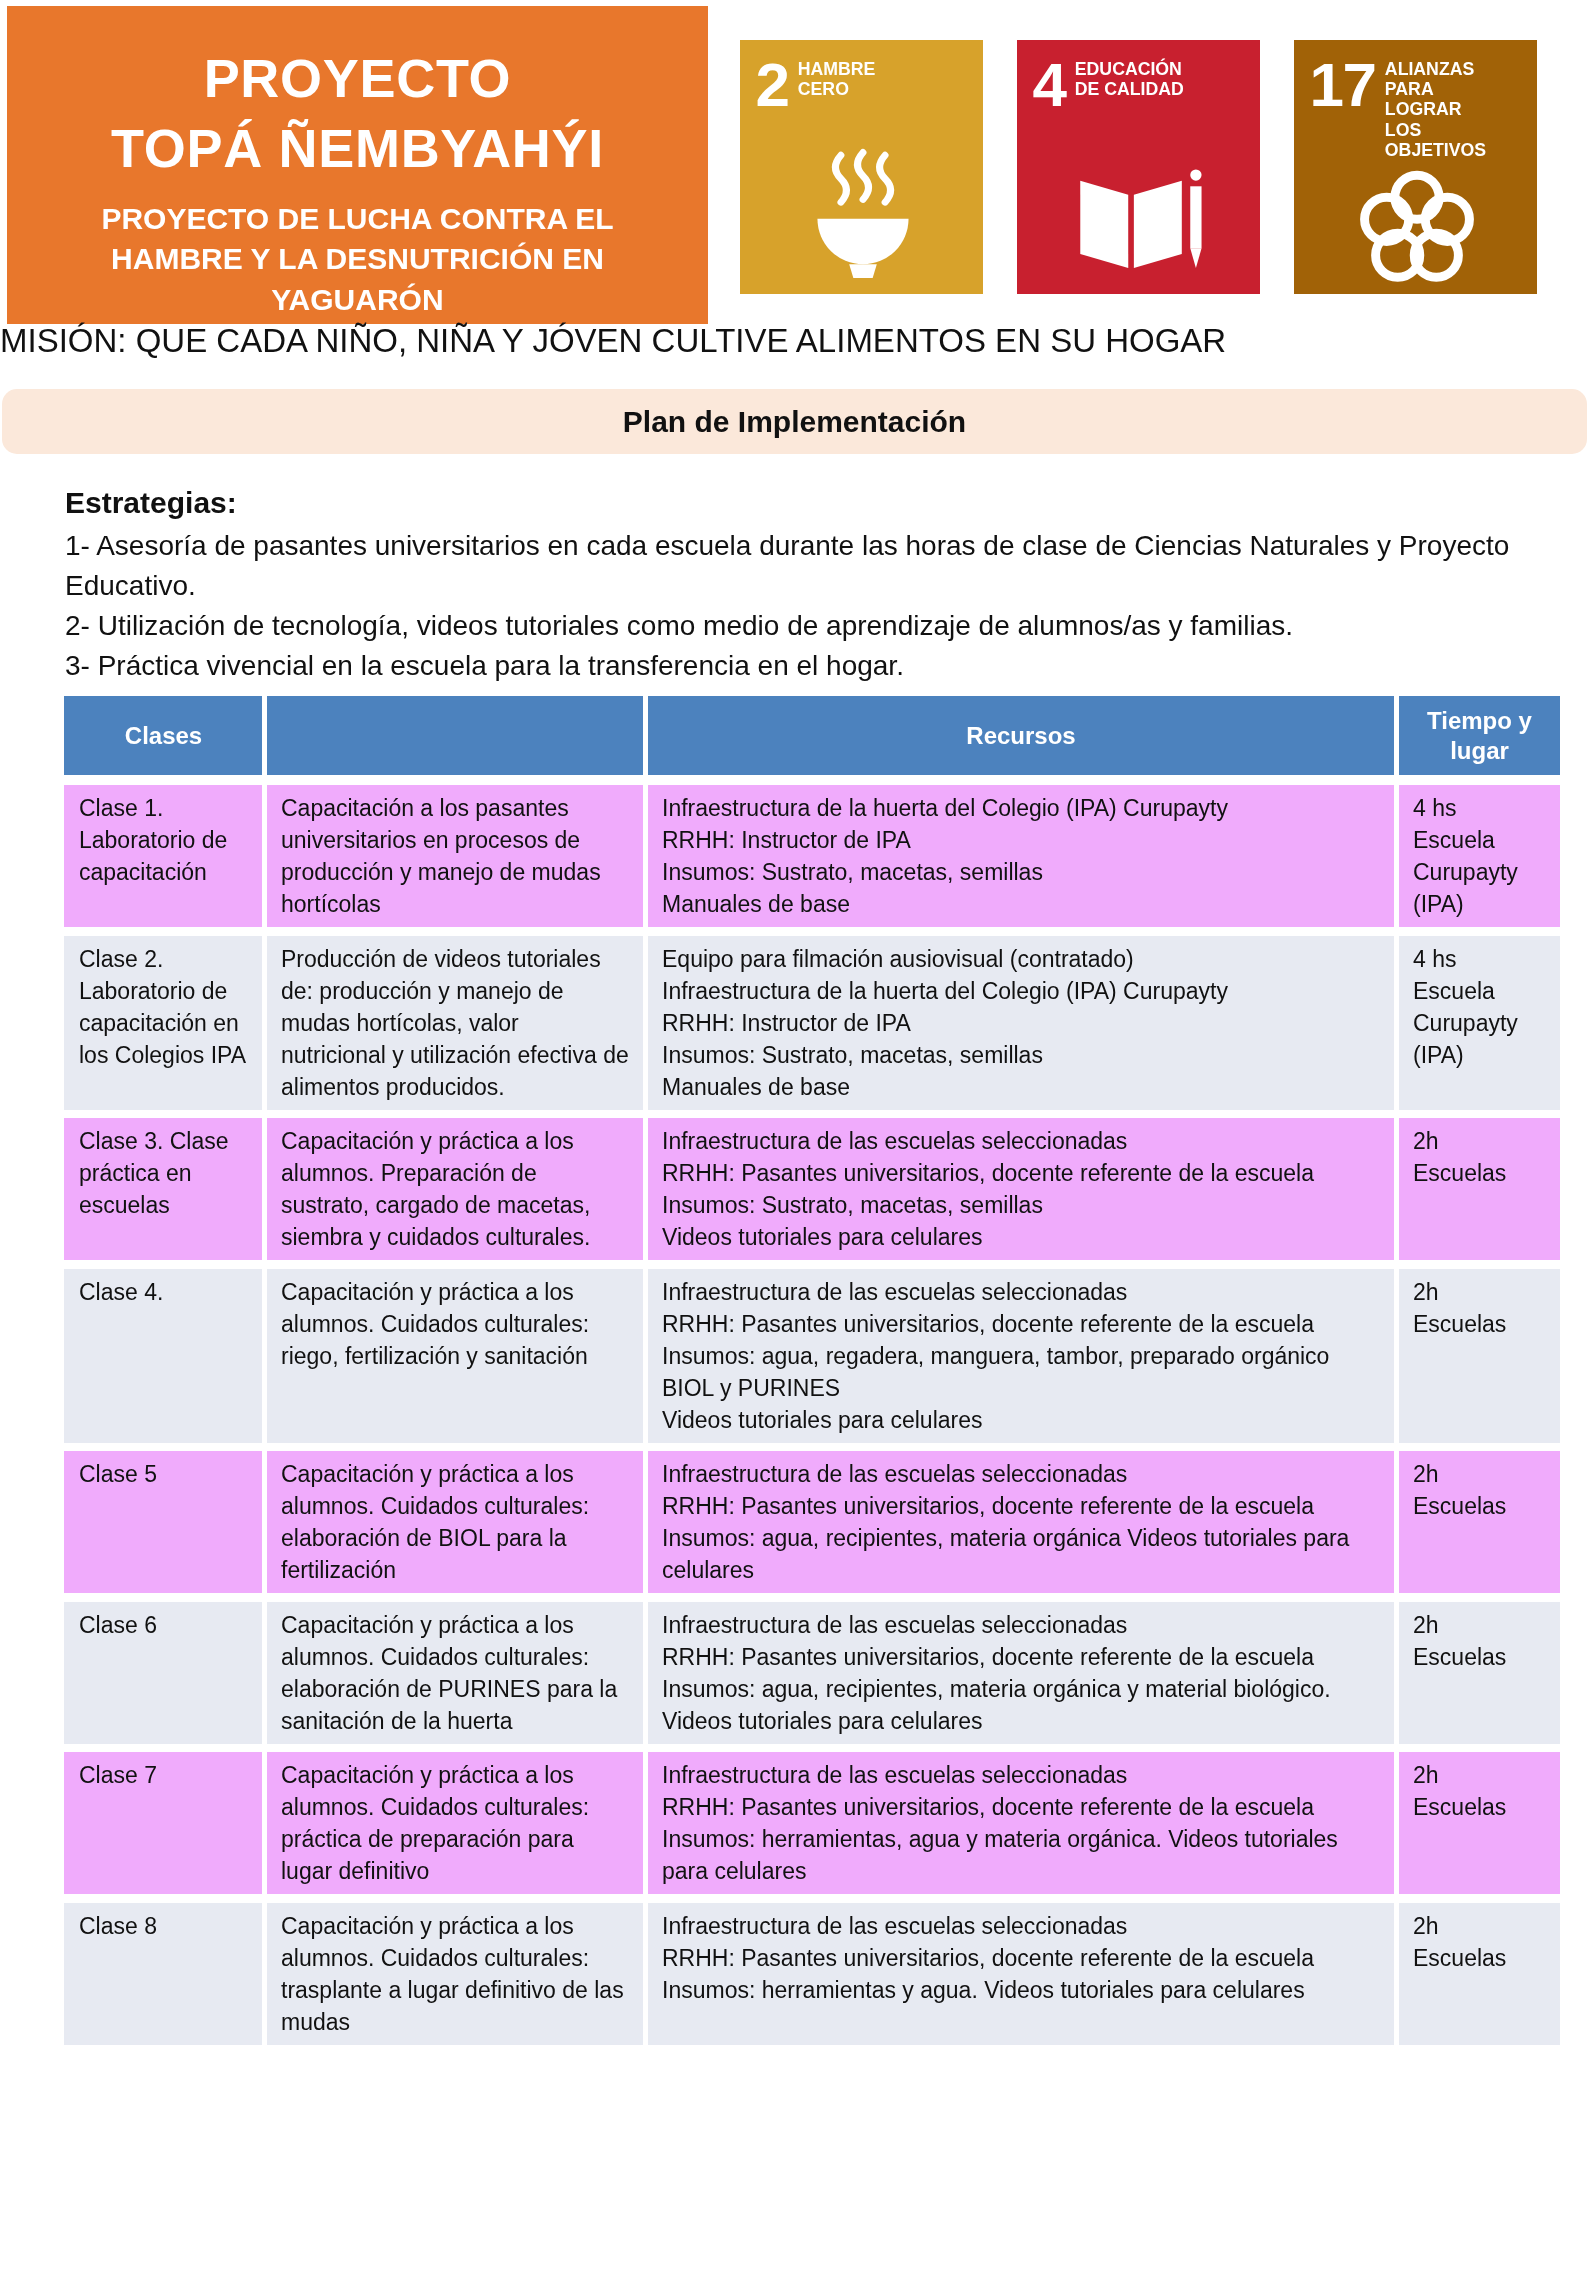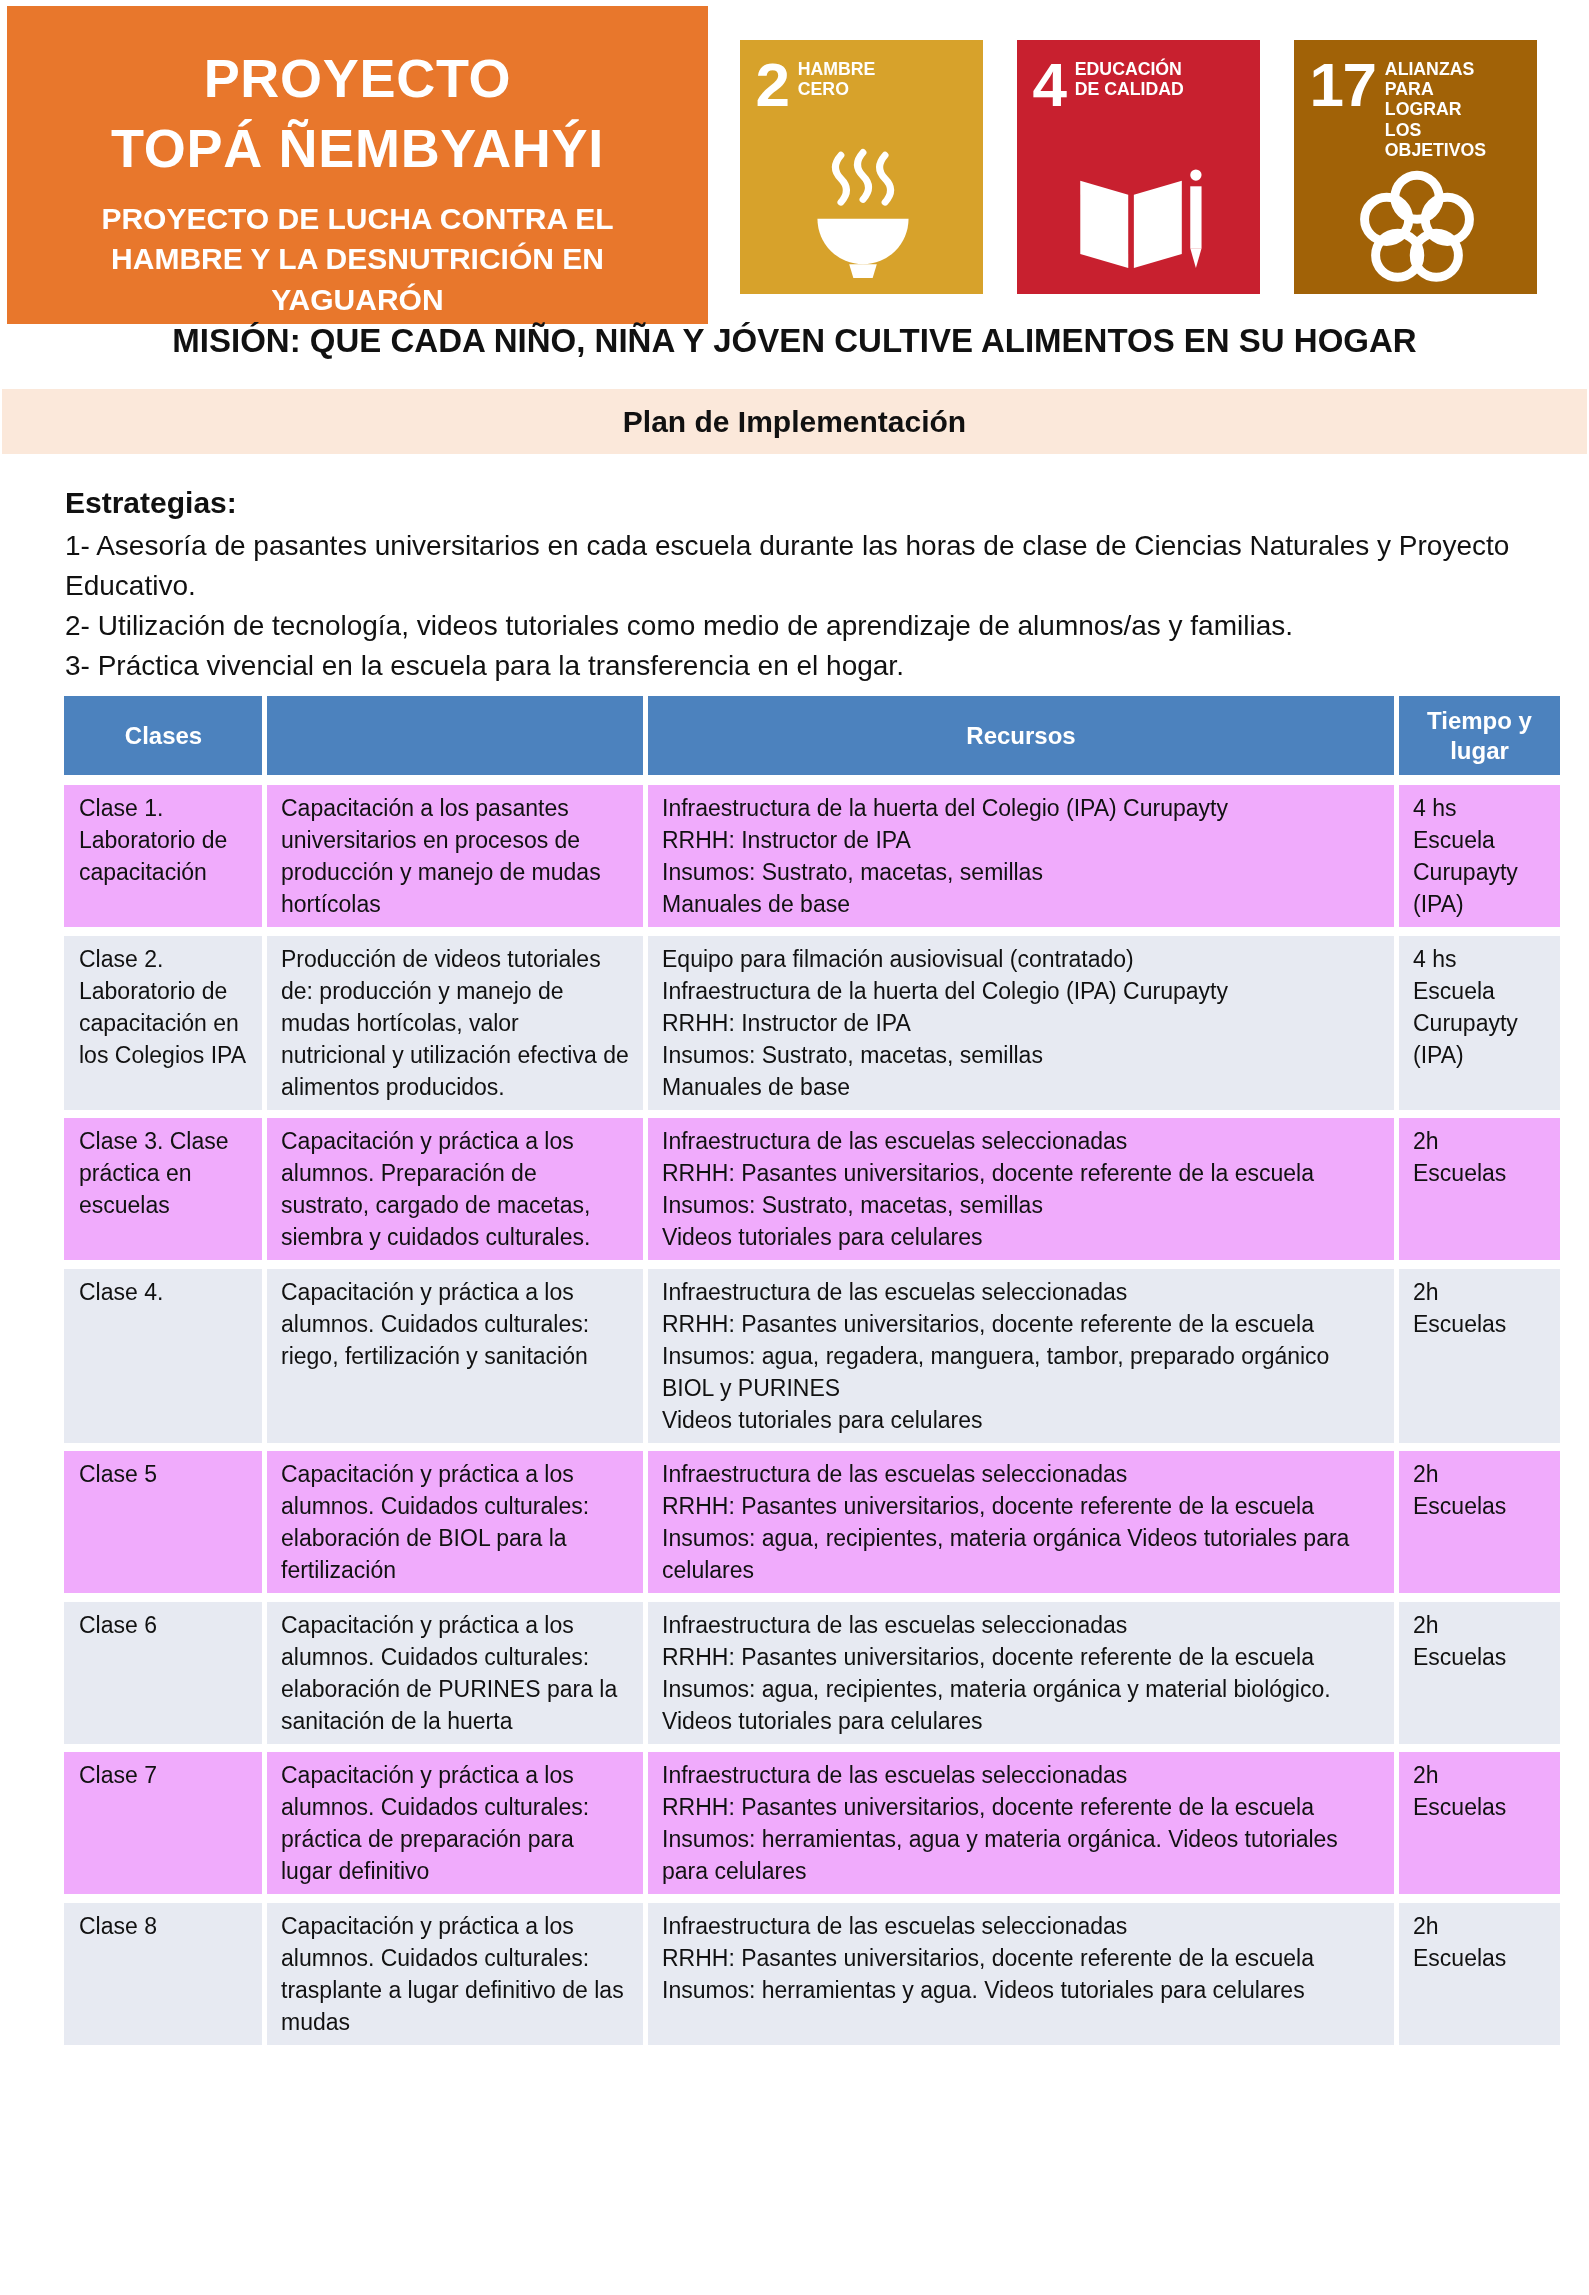--- a/index.html
+++ b/index.html
@@ -17,24 +17,24 @@
     display:flex;flex-direction:column;}
   .sdg-2{background:#D7A22B;}
   .sdg-4{background:#C8202F;}
   .sdg-17{background:#a16207;}
   .sdg-head{display:flex;gap:9.2px;align-items:flex-start;}
   .sdg-num{font-weight:bold;font-size:62px;line-height:0.92;letter-spacing:-1.4px;}
   .sdg-label{font-weight:bold;font-size:17.7px;line-height:1.14;padding-top:3.5px;white-space:pre-line;}
   .sdg-icon{margin:auto auto 7px auto;}
 
   
-  .mission{position:absolute;top:322px;left:0;width:100%;text-align:center;
-    font-size:33px;font-weight:bold;}
+  .mission{position:absolute;top:322px;left:0;width:100%;text-align:left;
+    font-size:33px;font-weight:normal;}
   .band{position:absolute;top:389px;left:2.1px;right:2.1px;height:65px;background:#FBE8DA;
-    display:flex;align-items:center;justify-content:center;font-size:30px;font-weight:bold;}
+    display:flex;align-items:center;justify-content:center;font-size:30px;font-weight:bold;border-radius:15px;}
 
   
   .strategies{position:absolute;top:486px;left:65px;width:1463px;}
   .strat-head{font-size:30px;font-weight:bold;margin:0 0 5.7px 0;}
   .strat-item{font-size:28px;line-height:1.43;margin:0;}
 
   
   .table{position:absolute;top:696px;left:64px;width:1497px;}
   .trow{display:flex;gap:5px;margin-bottom:8.5px;}
   .cell{box-sizing:border-box;font-size:23px;line-height:32px;padding:7px 14px;}

